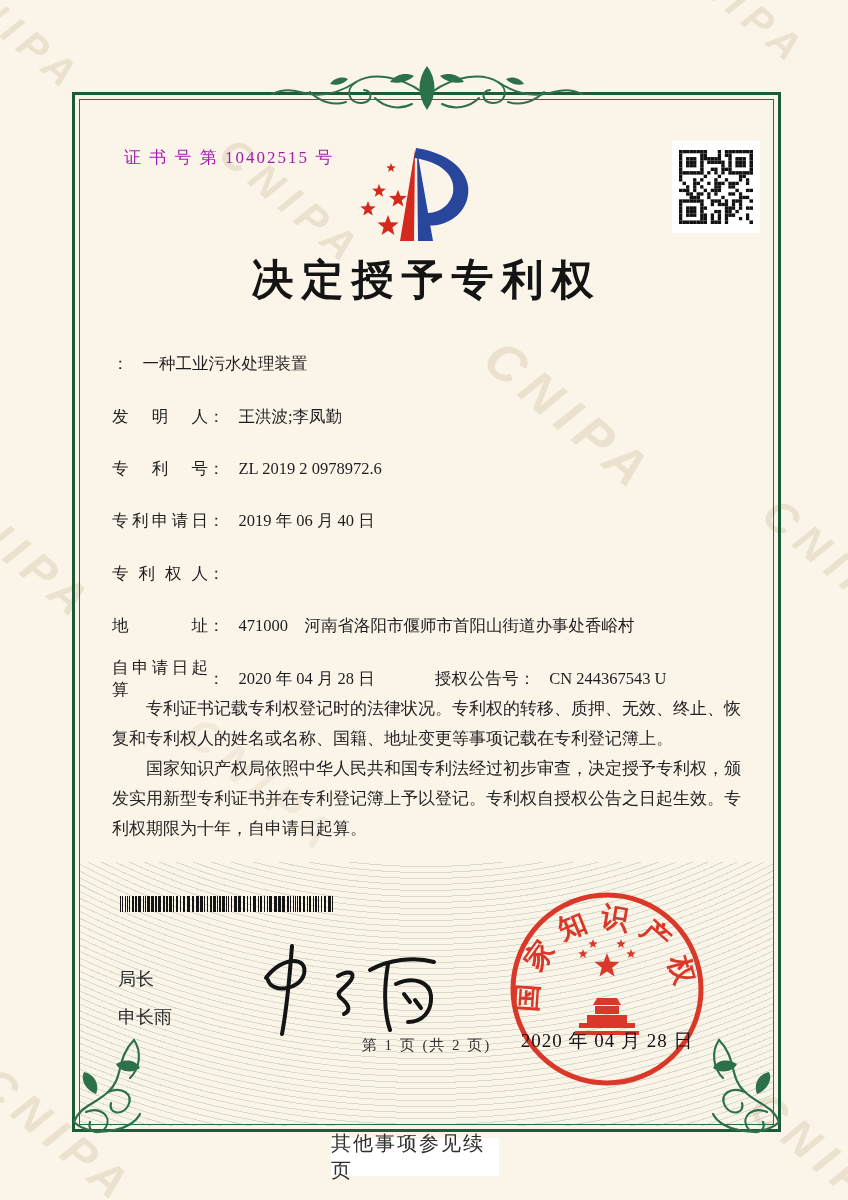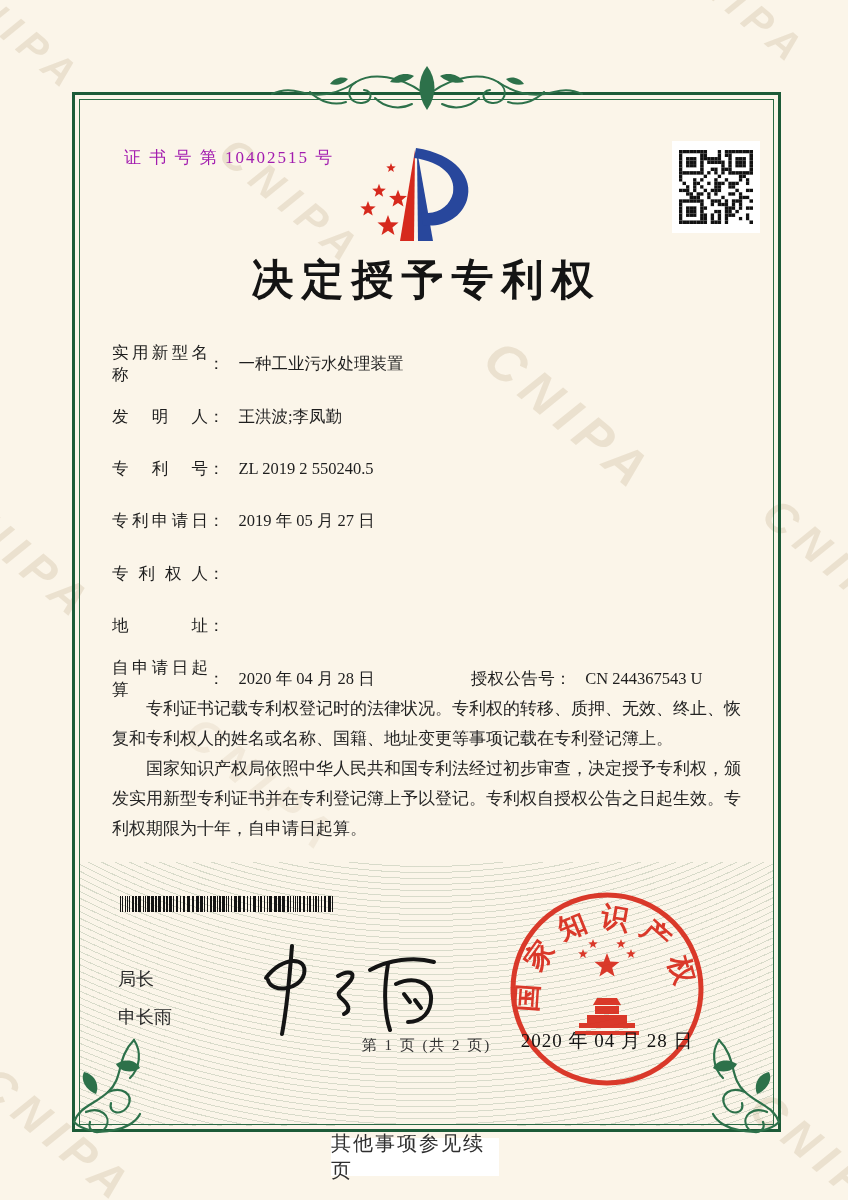--- a/index.html
+++ b/index.html
@@ -38,21 +38,21 @@
   .qrbox svg{position:absolute;left:7px;top:9px;}
   .title{position:absolute;left:72px;top:252px;width:709px;text-align:center;
     font-size:42px;font-weight:600;letter-spacing:8px;color:#141414;z-index:4;}
   
   .fields{position:absolute;left:112px;top:338px;width:660px;z-index:4;}
   .row{height:52.4px;display:flex;align-items:center;font-size:16.5px;color:#1e1e1e;}
   .flabel{display:inline-block;width:96px;text-align:justify;text-align-last:justify;}
   .fcolon{display:inline-block;margin-right:14px;}
   .fvalue{white-space:nowrap;}
   .grant-group{display:flex;align-items:center;margin-left:60px;}
-  .glabel{display:inline-block;width:84px;text-align:justify;text-align-last:justify;margin-left:36px;}
+  .glabel{display:inline-block;width:84px;text-align:justify;text-align-last:justify;}
   
   .body-text{position:absolute;left:112px;top:694px;width:632px;z-index:4;}
   .body-text p{margin:0;font-size:17px;line-height:30px;text-indent:2em;color:#242424;}
   
   .barcode{position:absolute;left:120px;top:896px;z-index:4;}
   .sig-block{position:absolute;left:118px;top:960px;z-index:5;
     font-family:"Liberation Sans", sans-serif;font-size:18px;color:#2a2a2a;line-height:38px;}
   .signature{position:absolute;left:238px;top:936px;z-index:5;}
   .seal{position:absolute;left:506px;top:888px;z-index:5;opacity:.95;}
   .seal-date{position:absolute;left:512px;top:1028px;width:190px;text-align:center;
@@ -576,46 +576,46 @@
       <rect x="14.095238095238095" y="70.47619047619048" width="3.5238095238095237" height="3.5238095238095237" fill="#111"></rect>
       <rect x="17.61904761904762" y="70.47619047619048" width="3.5238095238095237" height="3.5238095238095237" fill="#111"></rect>
       <rect x="21.142857142857142" y="70.47619047619048" width="3.5238095238095237" height="3.5238095238095237" fill="#111"></rect>
     </svg>
 </div>
 
 <div class="title">决定授予专利权</div>
 
 <div class="fields">
   <div class="row">
-    <span class="flabel">实用新型名称</span>
       <span class="fcolon">：</span>
     <span class="fvalue">一种工业污水处理装置</span>
   </div>
   <div class="row">
     <span class="flabel">发明人</span>
       <span class="fcolon">：</span>
     <span class="fvalue">王洪波;李凤勤</span>
   </div>
   <div class="row">
     <span class="flabel">专利号</span>
       <span class="fcolon">：</span>
-    <span class="fvalue">ZL 2019 2 550240.5</span>
+    <span class="fvalue">ZL 2019 2 0978972.6</span>
   </div>
   <div class="row">
     <span class="flabel">专利申请日</span>
       <span class="fcolon">：</span>
-    <span class="fvalue">2019 年 05 月 27 日</span>
+    <span class="fvalue">2019 年 06 月 40 日</span>
   </div>
   <div class="row">
     <span class="flabel">专利权人</span>
       <span class="fcolon">：</span>
   </div>
   <div class="row">
     <span class="flabel">地址</span>
       <span class="fcolon">：</span>
+    <span class="fvalue">471000　河南省洛阳市偃师市首阳山街道办事处香峪村</span>
   </div>
   <div class="row">
     <span class="flabel">自申请日起算</span>
       <span class="fcolon">：</span>
     <span class="fvalue">2020 年 04 月 28 日</span>
     <span class="grant-group">
       <span class="glabel">授权公告号</span>
         <span class="fcolon">：</span>
       <span class="fvalue">CN 244367543 U</span>
     </span>

